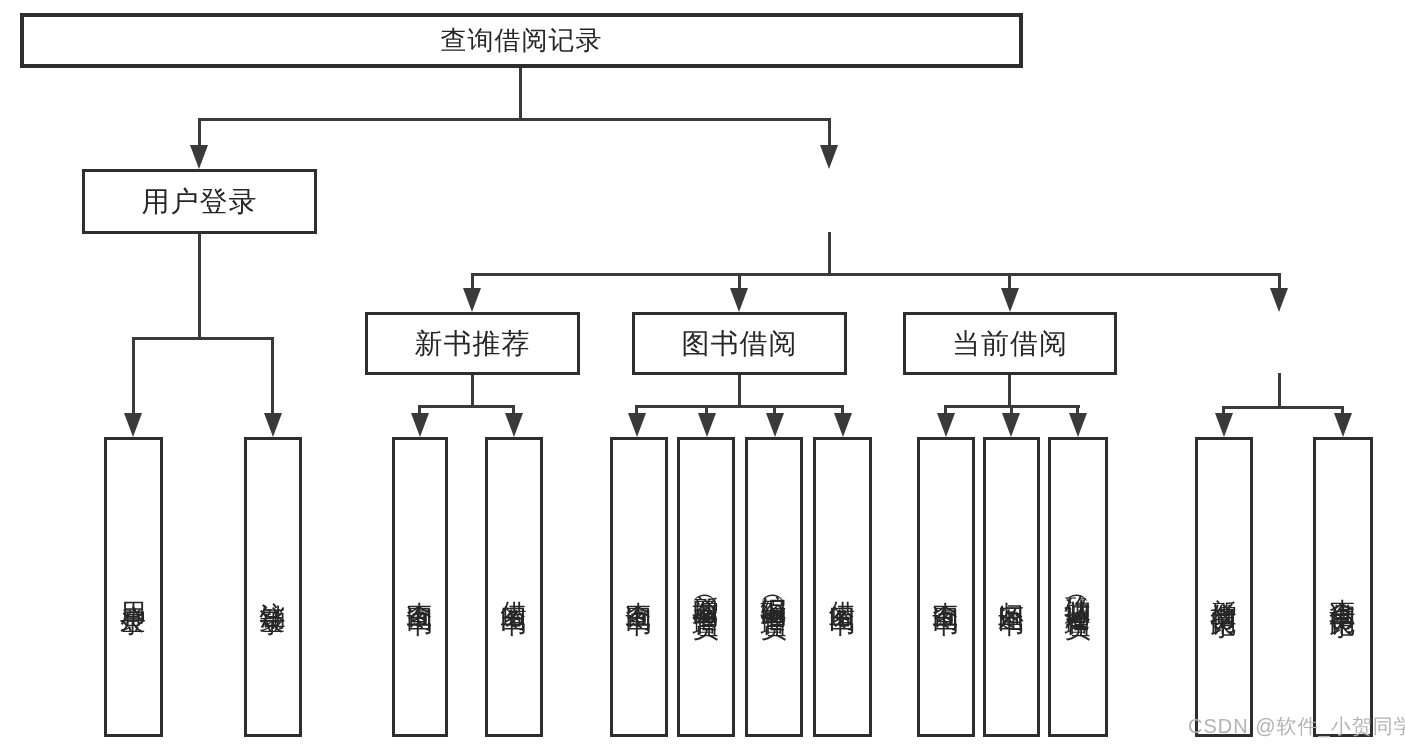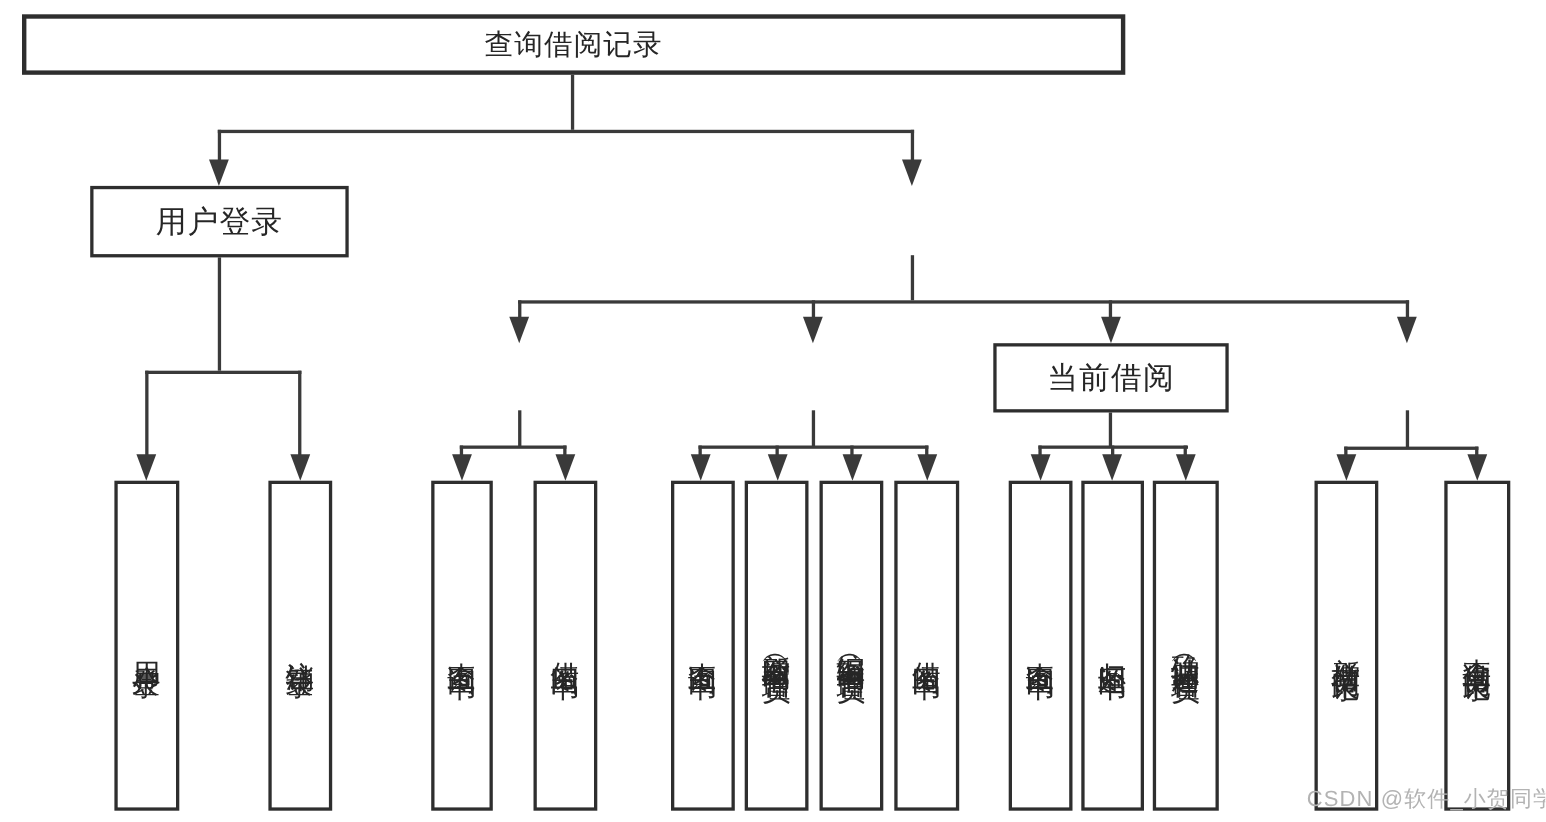--- a/index.html
+++ b/index.html
@@ -112,20 +112,26 @@
   <div class="arrow" style="left:1334px;top:413px;"></div>
 
   <div class="box root-box" style="left:20px;top:13px;width:1003px;height:55px;">
     <span>查询借阅记录</span>
   </div>
 
   <div class="box" style="left:82px;top:169px;width:235px;height:65px;">
     <span>用户登录</span>
   </div>
 
+  <div class="box" style="left:365px;top:312px;width:215px;height:63px;">
+    <span>新书推荐</span>
+  </div>
+  <div class="box" style="left:632px;top:312px;width:215px;height:63px;">
+    <span>图书借阅</span>
+  </div>
   <div class="box" style="left:903px;top:312px;width:214px;height:63px;">
     <span>当前借阅</span>
   </div>
 
   <div class="box vbox" style="left:104px;top:437px;width:59px;height:300px;">
     <span>用户登录</span>
   </div>
   <div class="box vbox" style="left:244px;top:437px;width:58px;height:300px;">
     <span>注销登录</span>
   </div>

